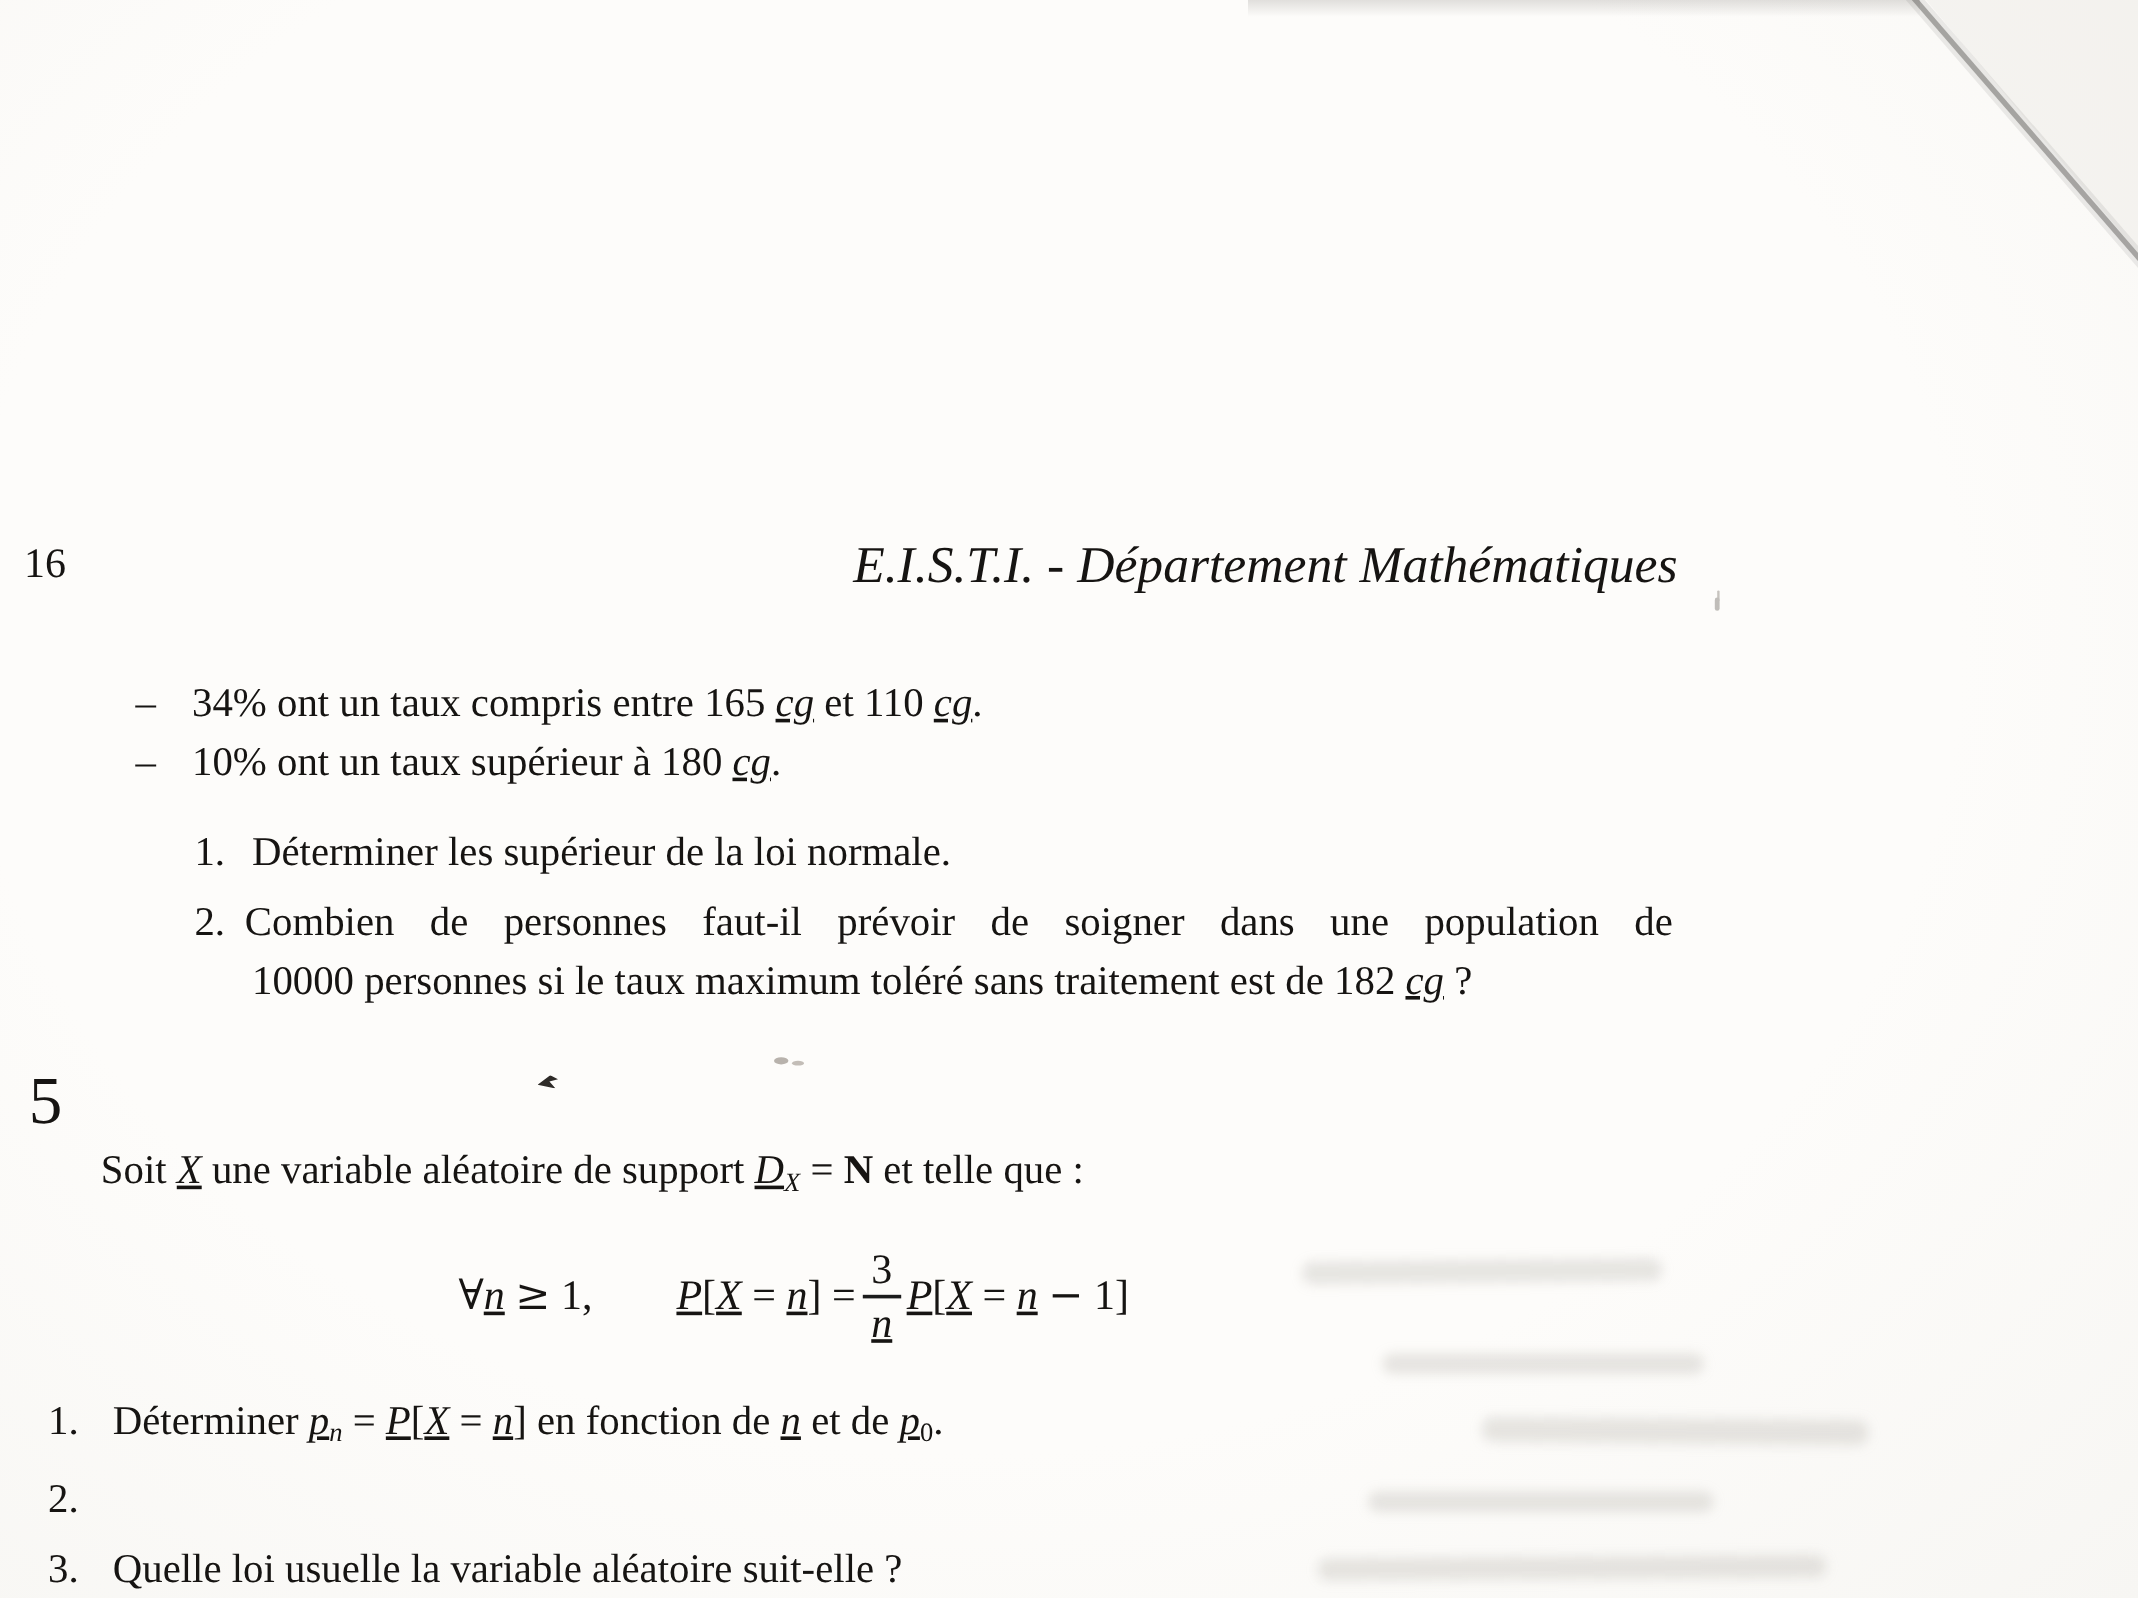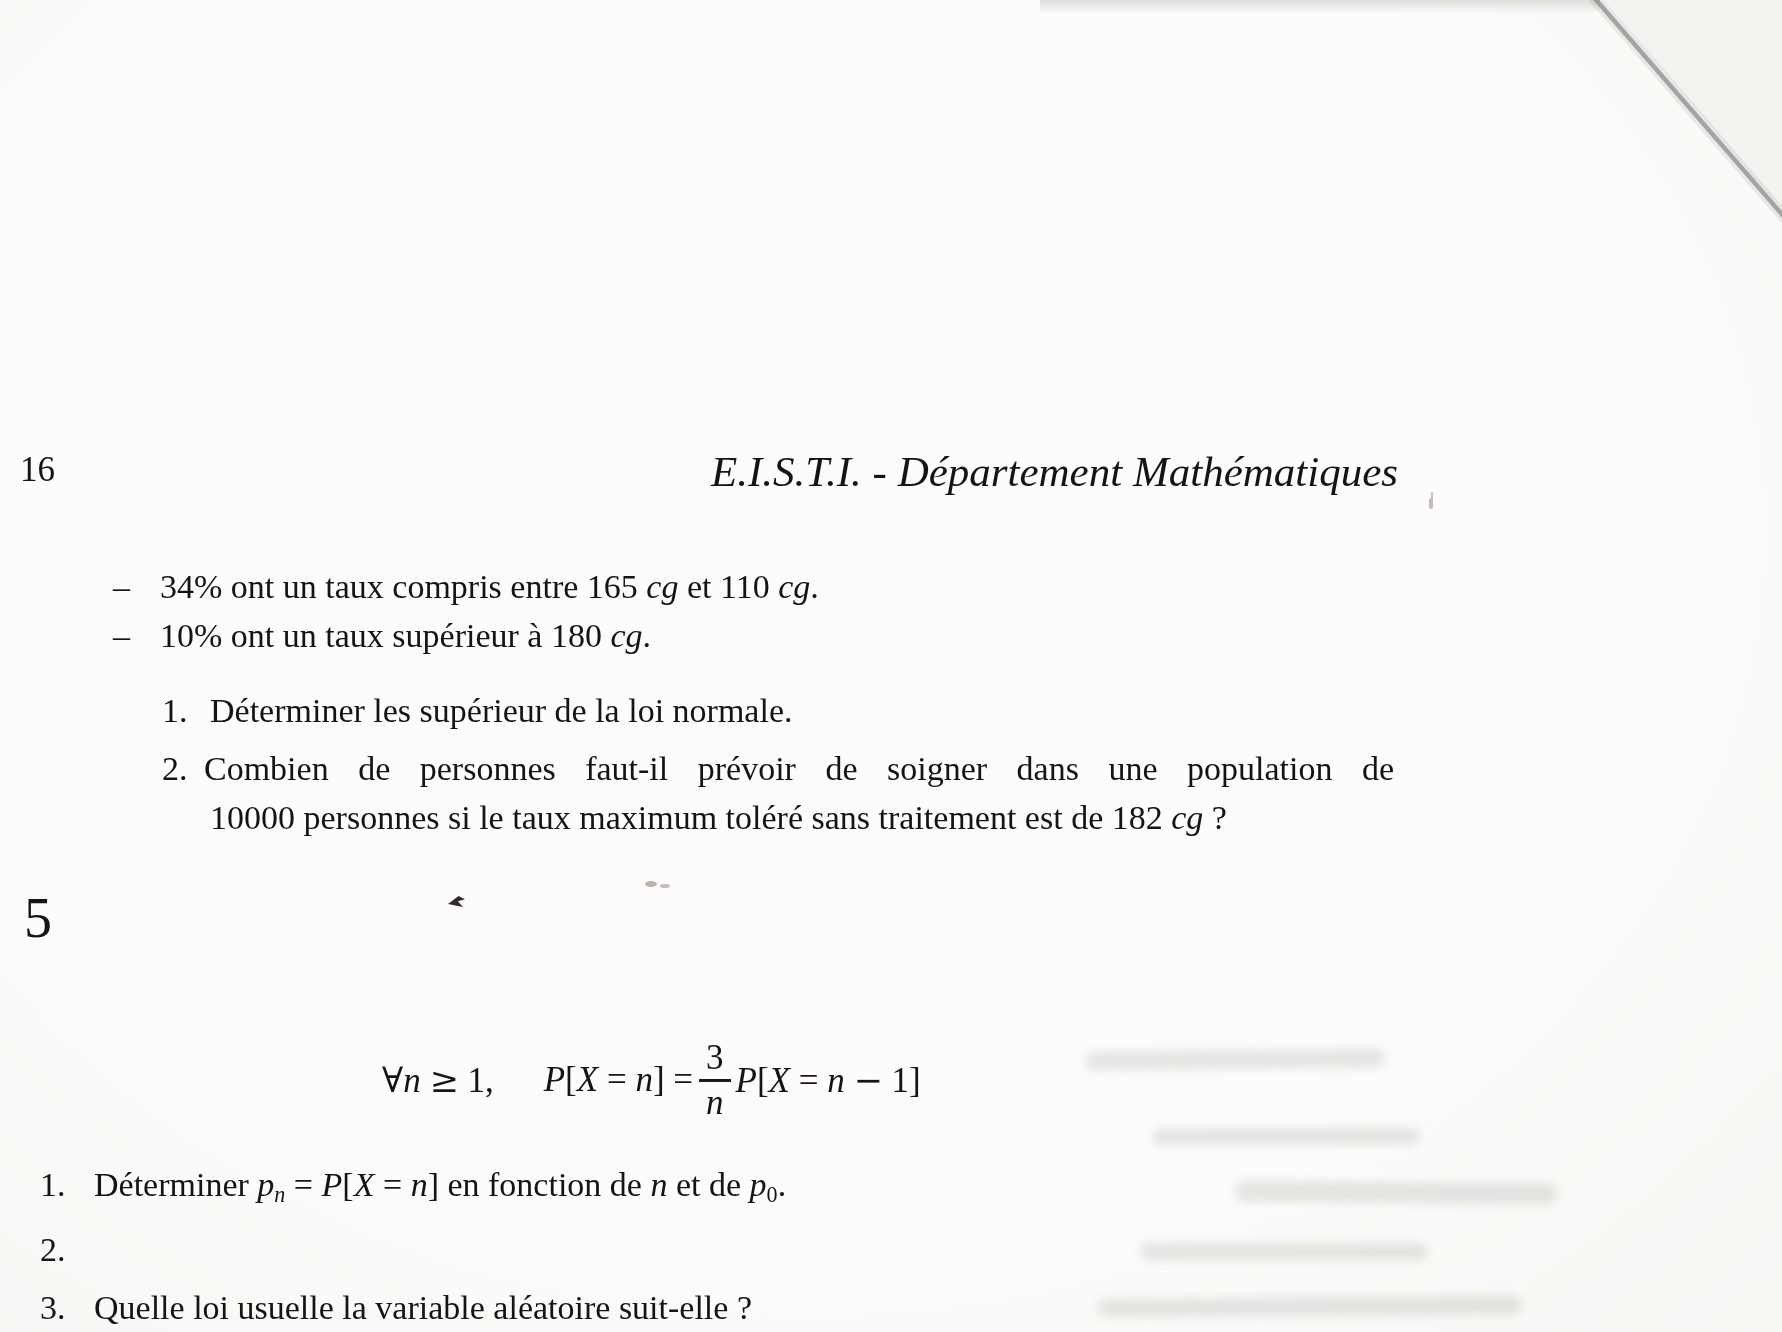--- a/index.html
+++ b/index.html
@@ -40,35 +40,35 @@
 
   .section-number { left: 24px; top: 888px; font-size: 56px; line-height: 60px; }
   .exercise-intro { left: 84px; top: 955px; }
 
   
   .math-formula {
     left: 382px; top: 1034px; height: 92px;
     display: flex; align-items: center;
     font-size: 35px;
   }
-  .formula-quantifier { margin-right: 50px; }
+  .formula-quantifier { margin-right: 70px; }
   .frac {
     display: inline-flex; flex-direction: column; align-items: center;
     margin: 0 5px 0 6px; line-height: 1.02; vertical-align: middle;
   }
   .frac .num { padding: 0 7px 3px; border-bottom: 3px solid #1b1b1b; }
   .frac .den { padding-top: 3px; }
 
   .qlabel-b { display: inline-block; width: 54px; }
   .qb-1 { left: 40px; top: 1164px; }
   .qb-2 { left: 40px; top: 1229px; }
   .qb-3 { left: 40px; top: 1287px; }
 
   
-  .seg-i { font-style: italic; }
+  .seg-i { font-style: italic; text-decoration: underline; }
   .seg-b { font-weight: bold; }
   .seg-sub { font-size: 0.65em; vertical-align: -0.28em; }
   .seg-isub { font-style: italic; font-size: 0.65em; vertical-align: -0.28em; }
   .seg-m { font-family: "DejaVu Serif", serif; }
 
   
   .page-corner-fold { position: absolute; left: 1462px; top: -6px; pointer-events: none; }
   .top-edge-shadow {
     position: absolute; left: 1040px; top: 0; width: 560px; height: 14px;
     background: linear-gradient(to bottom, rgba(110,105,100,0.20), rgba(110,105,100,0));
@@ -118,20 +118,21 @@
     <span class="qlabel-a">1.</span>
     <span><span>Déterminer les supérieur de la loi normale.</span></span>
   </div>
   <div class="abs body-text qrow" style="left:162px; top:748px;">
     <span class="qlabel-a">2.</span>
   </div>
   <div class="abs body-text qa-2-l1"><span>Combien de personnes faut-il prévoir de soigner dans une population de</span></div>
   <div class="abs body-text qa-2-l2"><span>10000 personnes si le taux maximum toléré sans traitement est de 182 </span><span class="seg-i">cg</span><span> ?</span></div>
 
   <div class="abs section-number">5</div>
+  <div class="abs body-text exercise-intro"><span>Soit </span><span class="seg-i">X</span><span> une variable aléatoire de support </span><span class="seg-i">D</span><span class="seg-isub">X</span><span> = </span><span class="seg-b">N</span><span> et telle que :</span></div>
 
   <div class="abs math-formula">
     <span class="formula-quantifier"><span class="seg-m">∀</span><span class="seg-i">n</span><span> </span><span class="seg-m">≥</span><span> 1,</span></span>
     <span><span class="seg-i">P</span><span>[</span><span class="seg-i">X</span><span> = </span><span class="seg-i">n</span><span>] = </span></span>
     <span class="frac">
       <span class="num">3</span>
       <span class="den"><span class="seg-i">n</span></span>
     </span>
     <span><span class="seg-i">P</span><span>[</span><span class="seg-i">X</span><span> = </span><span class="seg-i">n</span><span> </span><span class="seg-m">−</span><span> 1]</span></span>
   </div>

